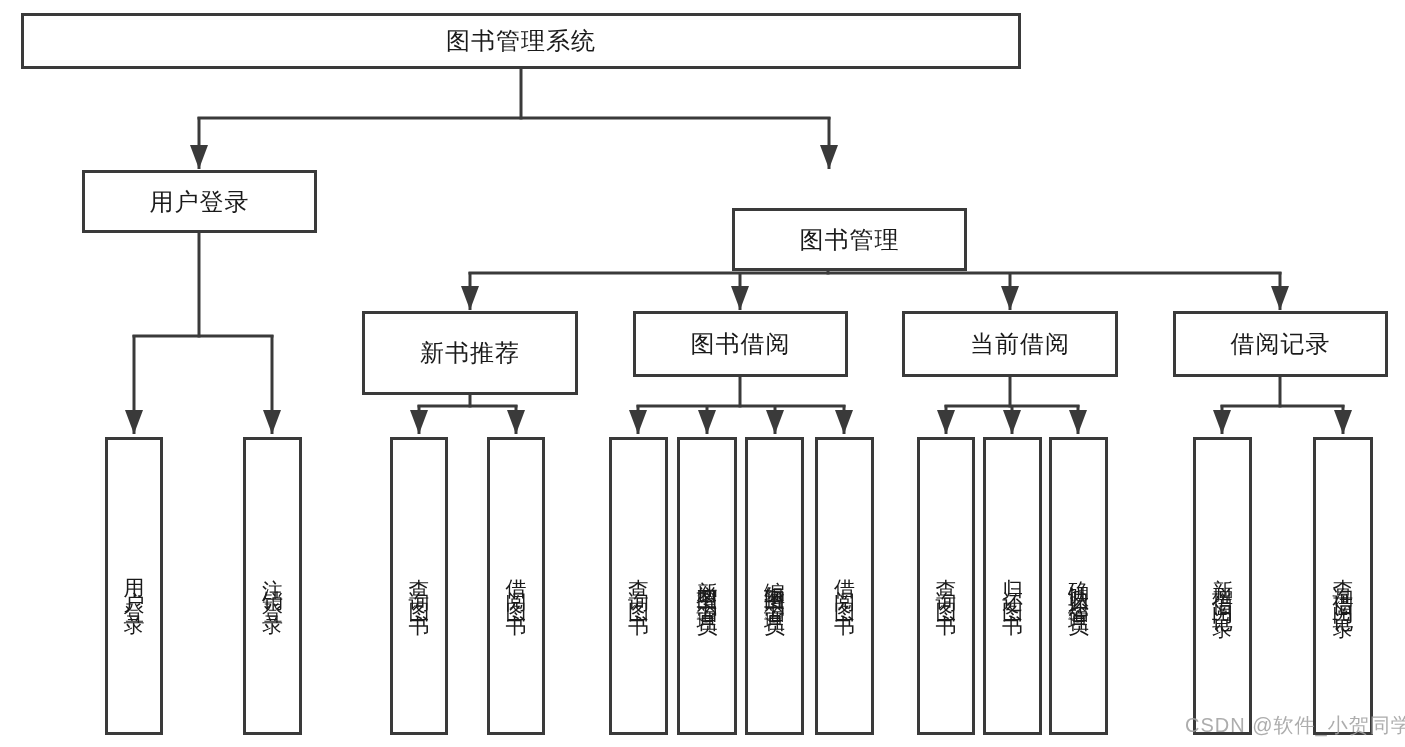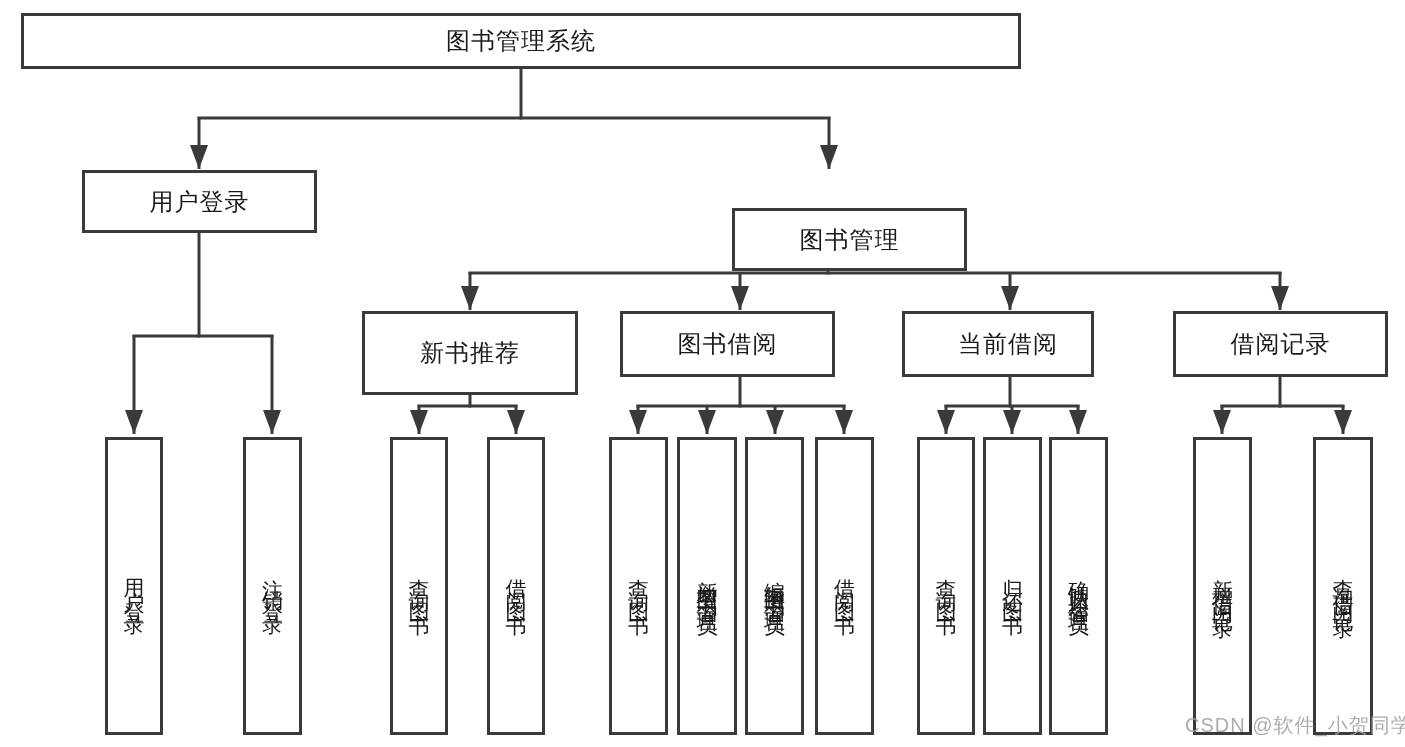--- a/index.html
+++ b/index.html
@@ -104,22 +104,22 @@
       <line x1="1343" y1="405" x2="1343" y2="434" marker-end="url(#arrow)"></line>
     </g>
   </svg>
 
   <div class="node" style="left:21px; top:13px; width:1000px; height:56px;">图书管理系统</div>
 
   <div class="node" style="left:82px; top:170px; width:235px; height:63px;">用户登录</div>
   <div class="node" style="left:732px; top:170px; width:235px; height:63px;margin-top:38px;">图书管理</div>
 
   <div class="node" style="left:362px; top:311px; width:216px; height:84px;">新书推荐</div>
-  <div class="node" style="left:620px; top:311px; width:215px; height:66px;font-family:Liberation Serif, serif;">图书借阅</div>
-  <div class="node" style="left:902px; top:311px; width:192px; height:66px;padding-left:20px;">当前借阅</div>
+  <div class="node" style="left:633px; top:311px; width:215px; height:66px;font-family:Liberation Serif, serif;">图书借阅</div>
+  <div class="node" style="left:902px; top:311px; width:216px; height:66px;padding-left:20px;">当前借阅</div>
   <div class="node" style="left:1173px; top:311px; width:215px; height:66px;">借阅记录</div>
 
   <div class="node vnode" style="left:105px; top:437px; width:58px; height:298px;">用户登录</div>
   <div class="node vnode" style="left:243px; top:437px; width:59px; height:298px;">注销登录</div>
 
   <div class="node vnode" style="left:390px; top:437px; width:58px; height:298px;">查询图书</div>
   <div class="node vnode" style="left:487px; top:437px; width:58px; height:298px;">借阅图书</div>
 
   <div class="node vnode" style="left:609px; top:437px; width:59px; height:298px;">查询图书</div>
   <div class="node vnode v9" style="left:677px; top:437px; width:60px; height:298px;">新增图书（管理员）</div>

